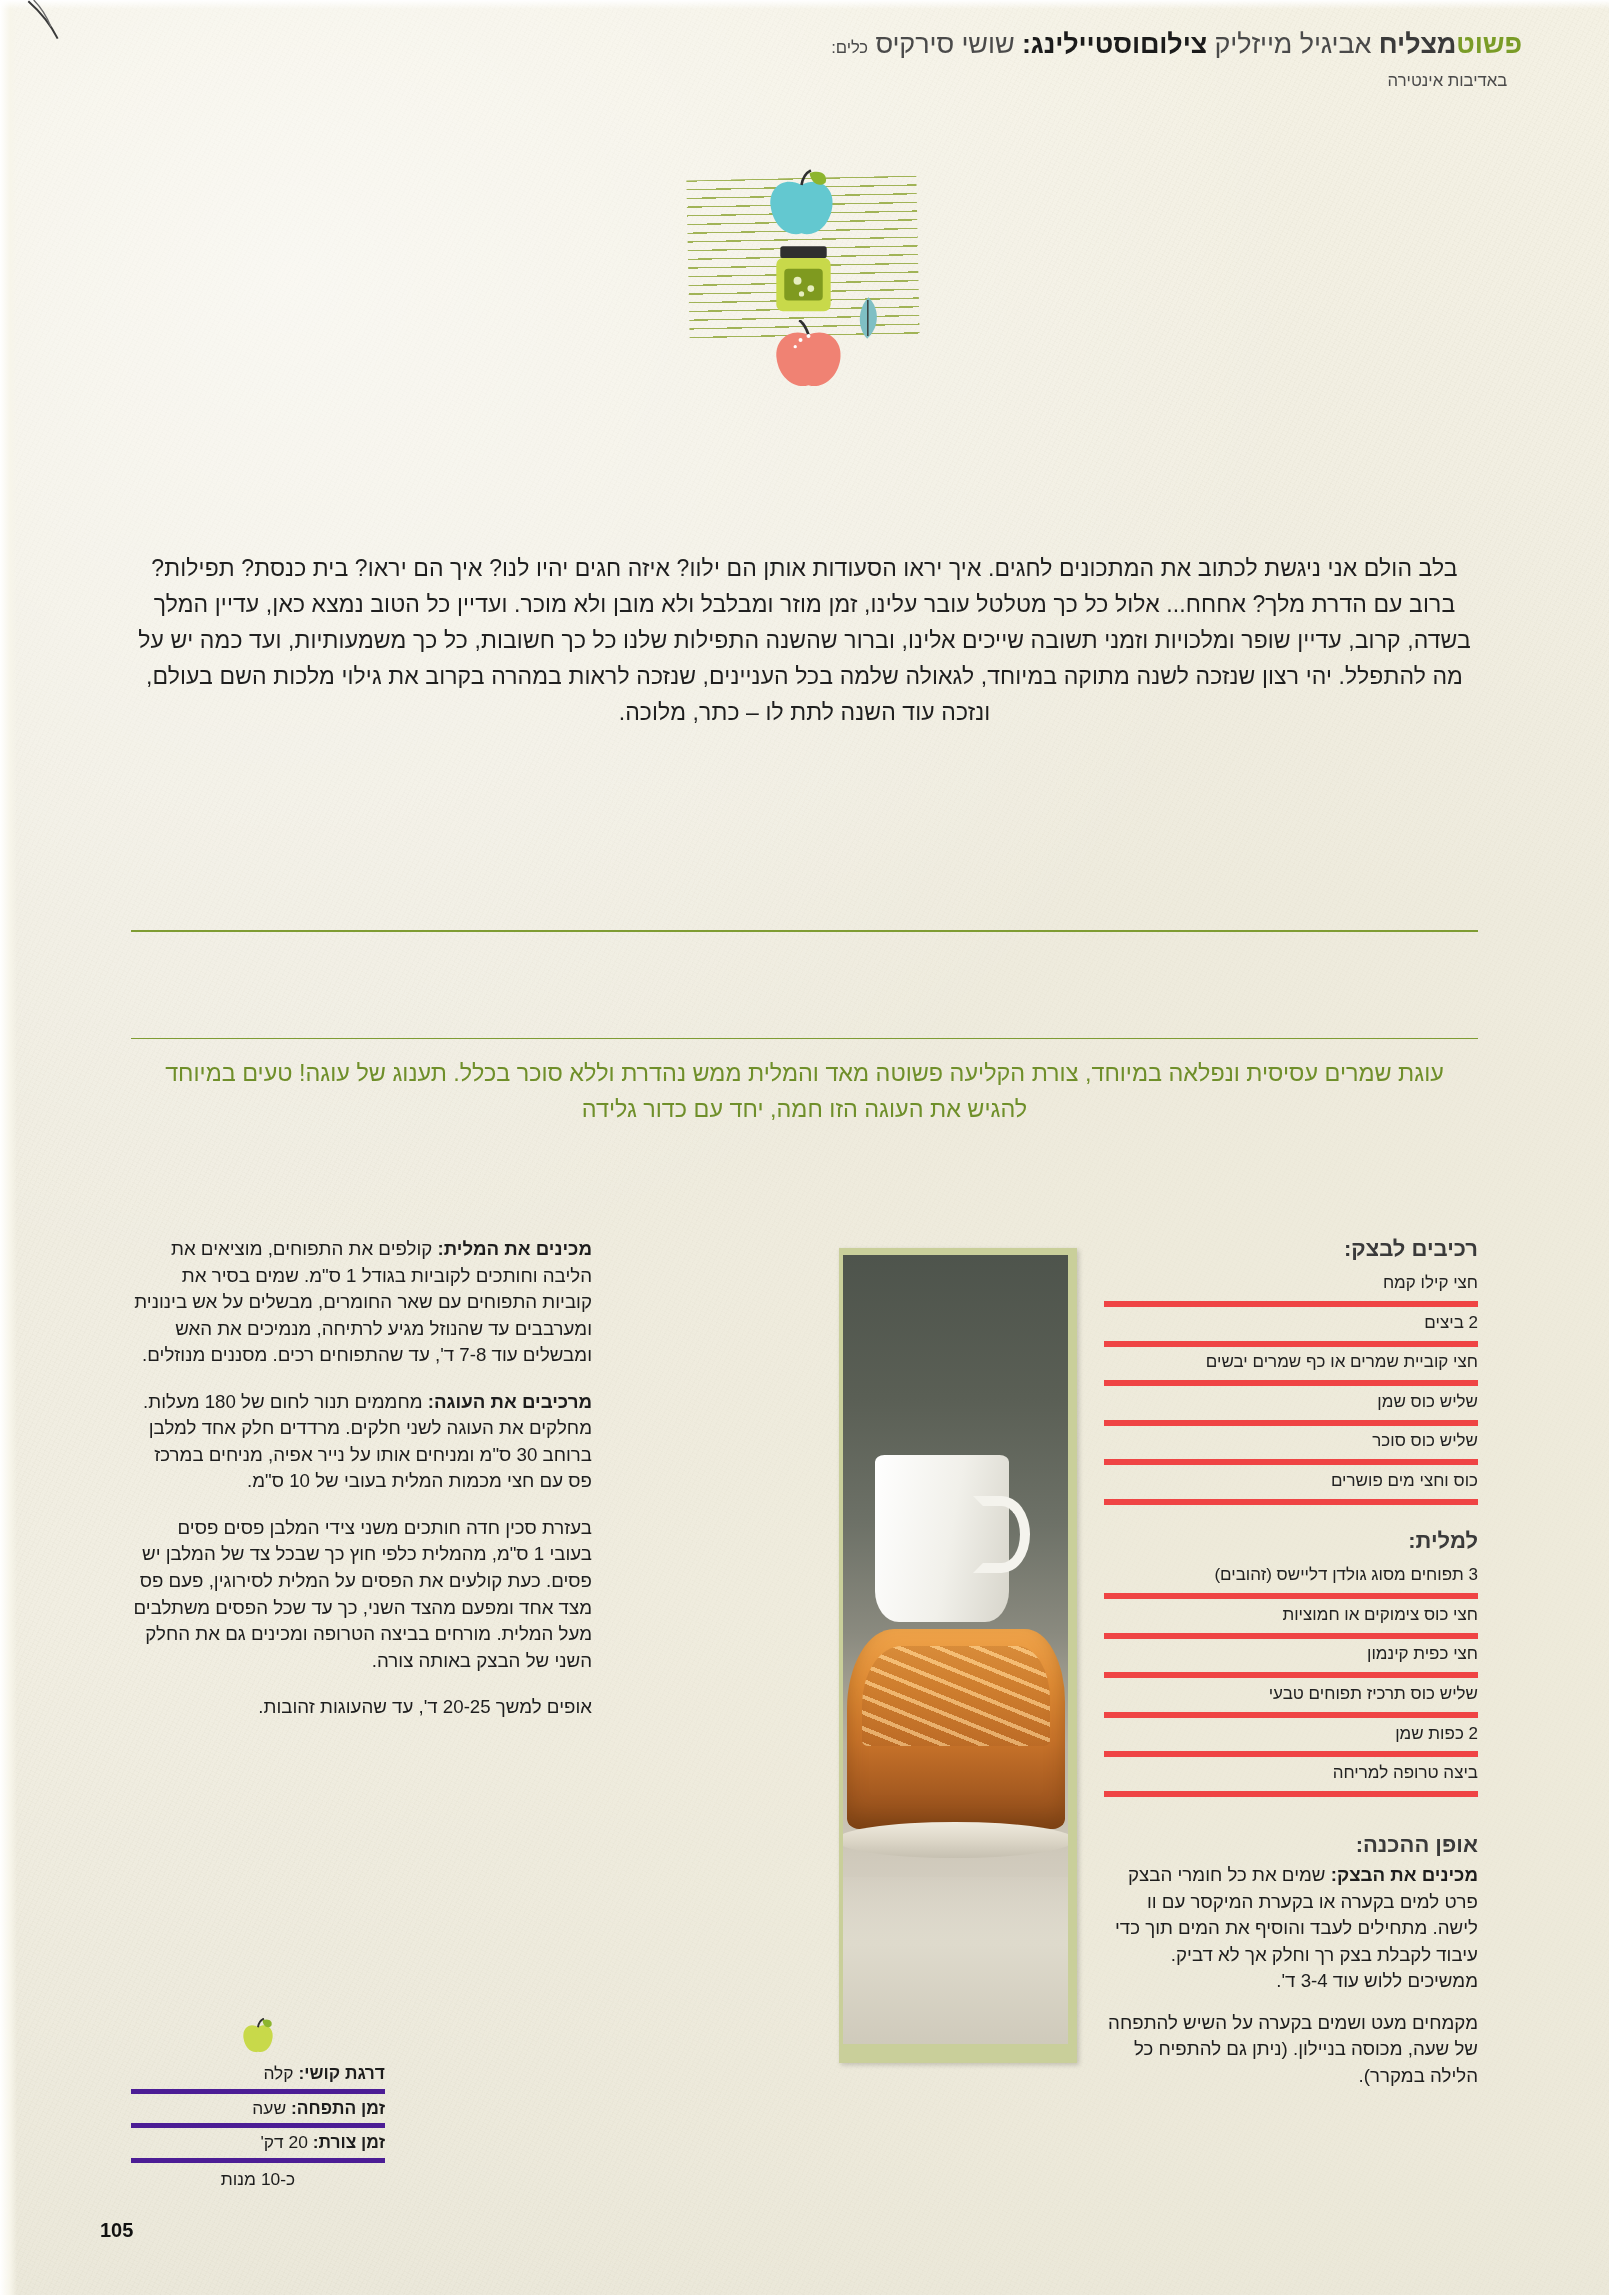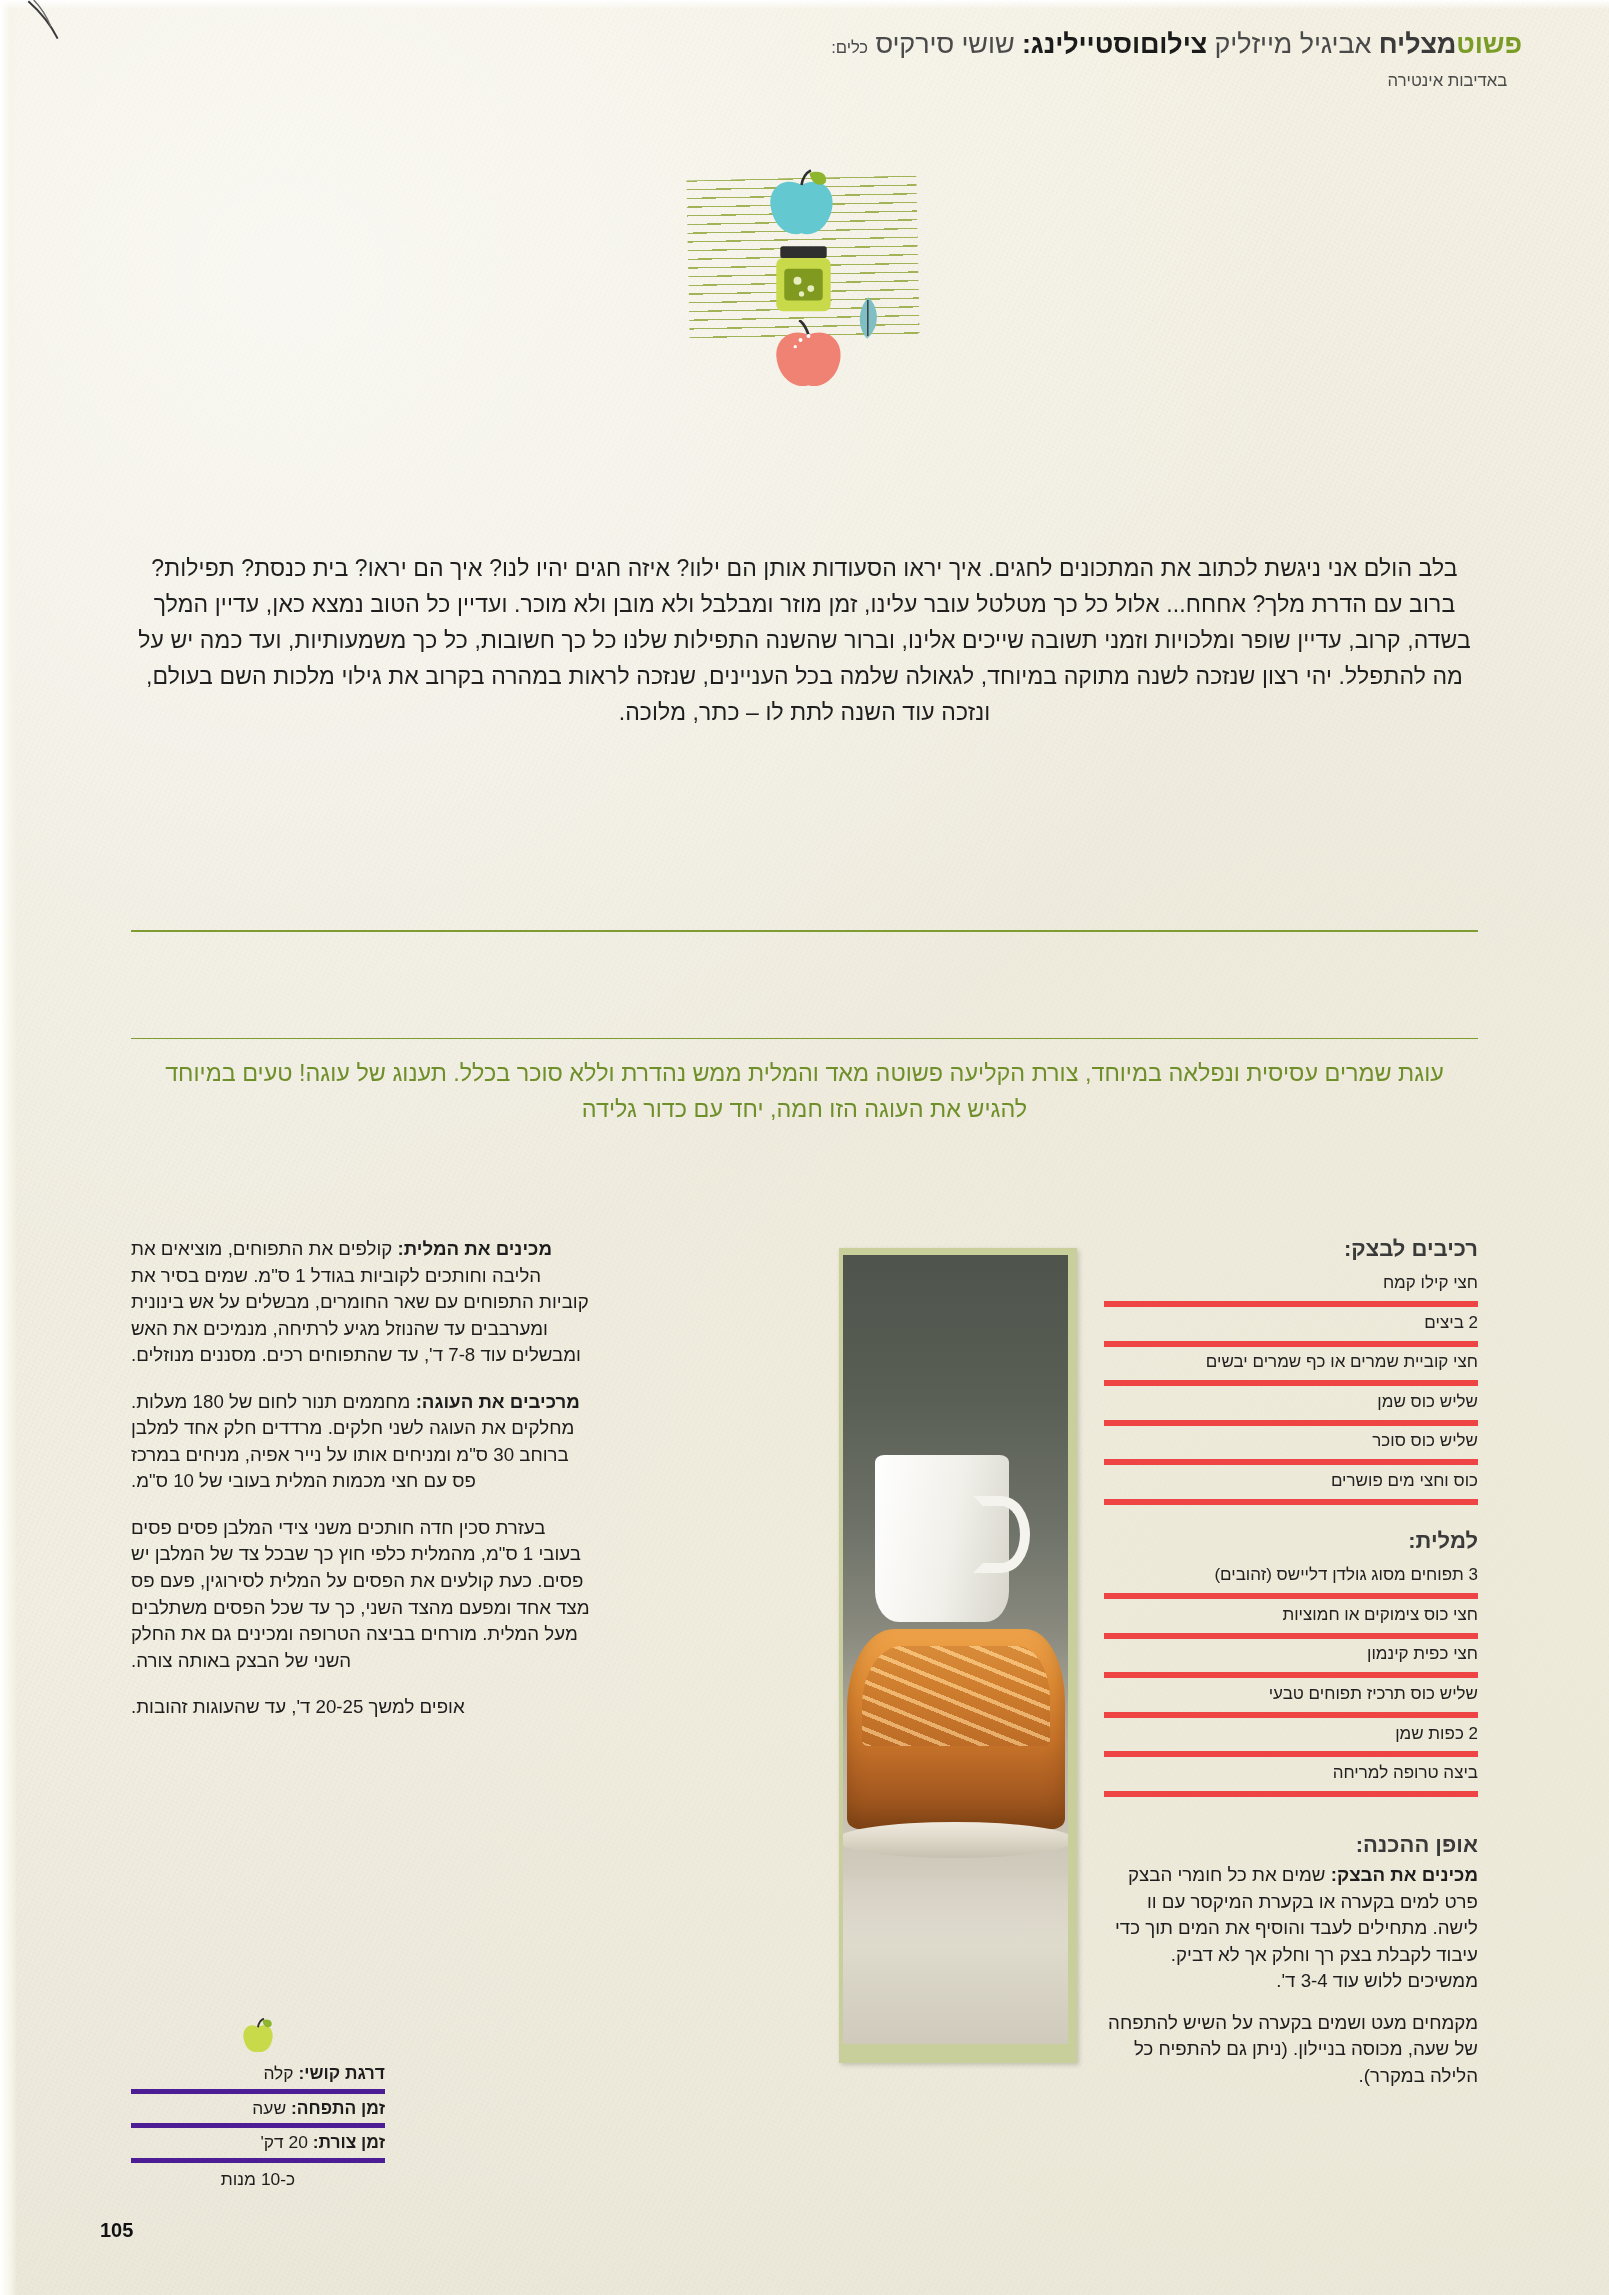--- a/index.html
+++ b/index.html
@@ -302,21 +302,21 @@
     left: 0; right: 0; bottom: 0; height: 167px;
     background: linear-gradient(180deg, rgba(219,214,202,0.2) 0%, #dedacc 40%, #cfcabb 100%);
   }
 
   
   .col-left {
     position: absolute;
     left: 0; top: 0;
     width: 461px;
     direction: rtl;
-    text-align: left;
+    text-align: right;
   }
   .inst-par {
     font-size: 18.7px;
     line-height: 1.42;
     color: #1d1d1d;
     margin: 0 0 20px 0;
   }
   .inst-par b { font-weight: bold; }
 
   

